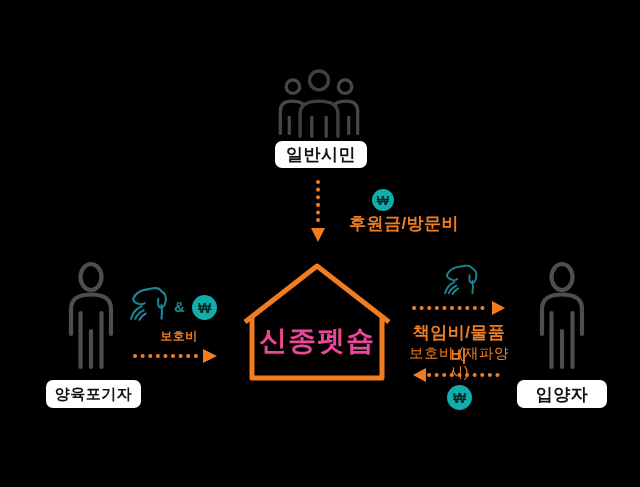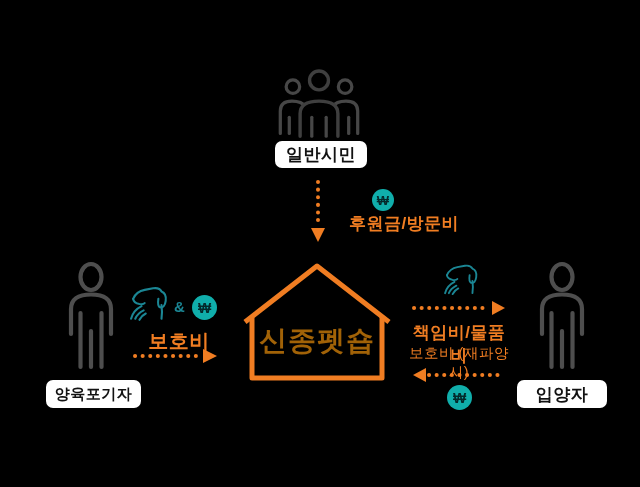--- a/index.html
+++ b/index.html
@@ -12,21 +12,21 @@
     border-radius:7px;letter-spacing:0.5px;
   }
   .won-badge{
     position:absolute;background:#10AEAB;color:#04292b;border-radius:50%;
     display:flex;align-items:center;justify-content:center;font-weight:800;
   }
   .flow-text{position:absolute;color:#F07D22;text-align:center;letter-spacing:0.5px;}
   .bold{font-weight:700;}
   .amp{position:absolute;color:#1B8694;font-weight:700;font-size:15px;}
   .house-title{
-    position:absolute;color:#a16207;font-weight:800;font-size:28px;
+    position:absolute;color:#ec4899;font-weight:800;font-size:28px;
     text-align:center;letter-spacing:1px;
   }
   svg{display:block;overflow:visible;}
   .person-stroke{stroke:#4E4E4E;fill:none;stroke-width:4.2;stroke-linecap:round;}
   .group-stroke{stroke:#474747;fill:none;stroke-width:3.6;stroke-linecap:round;}
   .group-front{stroke:#3F3F3F;fill:#000;stroke-width:3.8;stroke-linecap:round;}
   .dog-stroke{stroke:#1B8694;fill:none;stroke-width:2;stroke-linecap:round;stroke-linejoin:round;}
   .house-stroke{stroke:#F07D22;fill:none;stroke-width:5;stroke-linejoin:round;}
   .dots{stroke:#F07D22;stroke-width:4;stroke-linecap:round;stroke-dasharray:0.1 7.5;fill:none;}
   .tri{fill:#F07D22;}
@@ -90,21 +90,21 @@
     <path class="dog-stroke" d="M5,33 Q7,28 13,25"></path>
     <path class="dog-stroke" d="M9,34 Q11,30 15,28"></path>
   </svg>
 
   <div class="amp" style="left:174px;top:298px;">&amp;</div>
 
   <div class="won-badge" style="left:192px;top:295px;width:25px;height:25px;font-size:14px;">
     <span>₩</span>
   </div>
 
-  <div class="flow-text bold" style="left:139px;top:328px;width:80px;font-size:20px;">보호비</div>
+  <div class="flow-text bold" style="left:139px;top:328px;width:80px;font-size:12px;">보호비</div>
 
   <svg class="abs" style="left:133px;top:348px;" width="86" height="16" viewBox="0 0 86 16">
     <line class="dots" x1="2" y1="8" x2="68" y2="8"></line>
     <polygon class="tri" points="70,1 70,15 84,8"></polygon>
   </svg>
 
   <svg class="abs" style="left:444px;top:262px;" width="38" height="34" viewBox="0 0 40 36">
     <path class="dog-stroke" d="M3,14 Q6,7 14,5.5 L22,4 Q28,3 30,7 Q35,9 34,16 Q33,23 28.5,22 Q26,21 27,14"></path>
     <path class="dog-stroke" d="M3,14 Q3.5,18 9,19 Q13,19.5 14,18"></path>
     <path class="dog-stroke" d="M30,20 Q31,27 30,33"></path>

